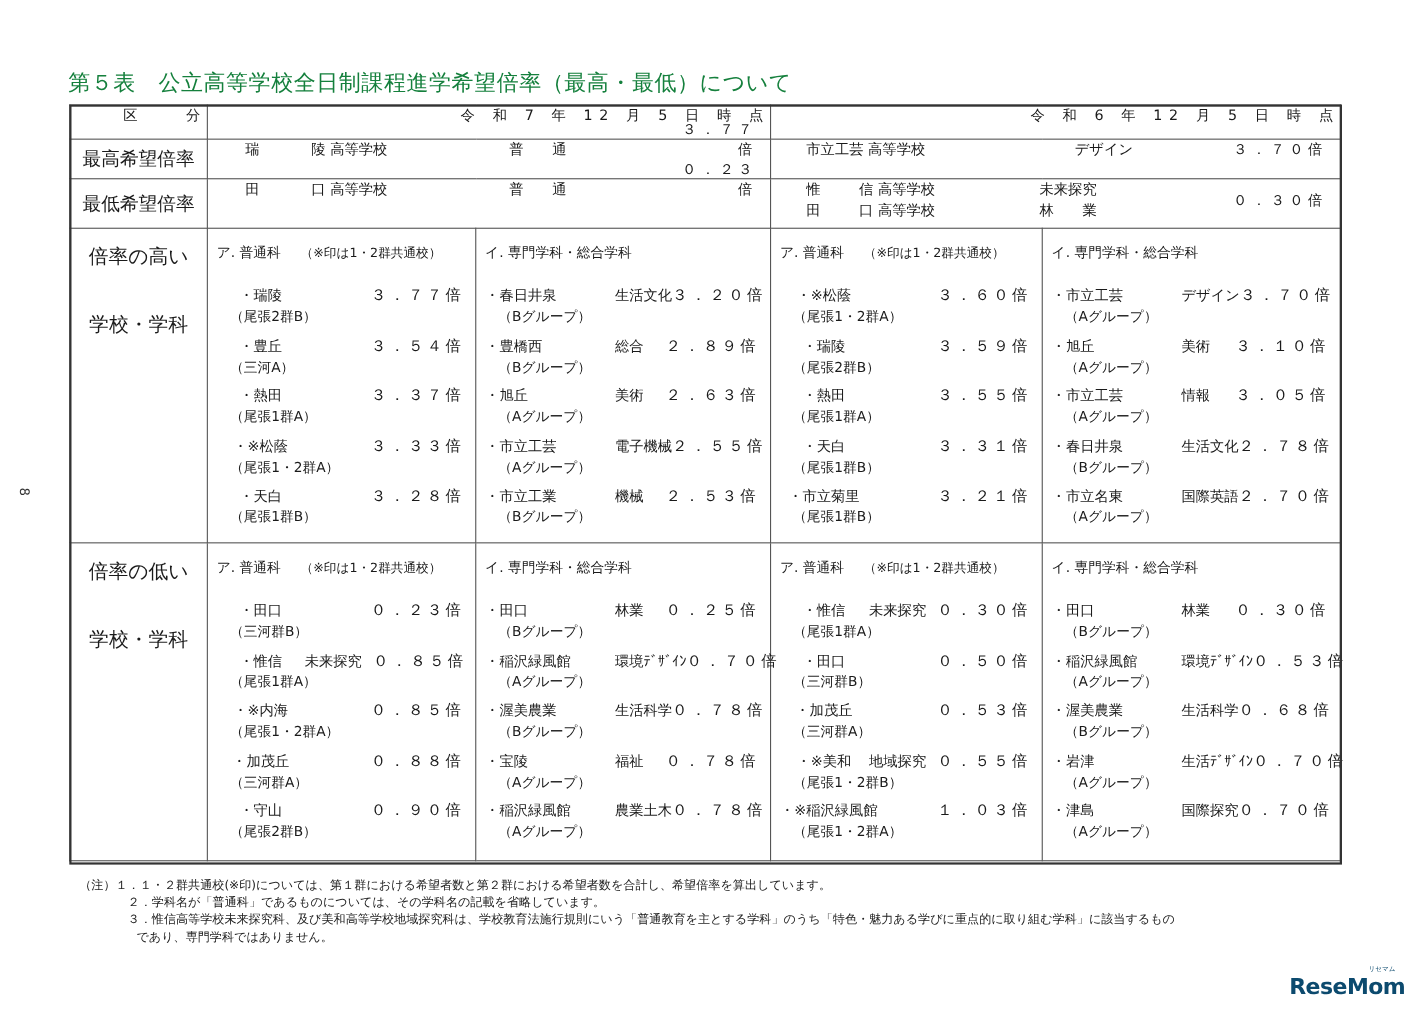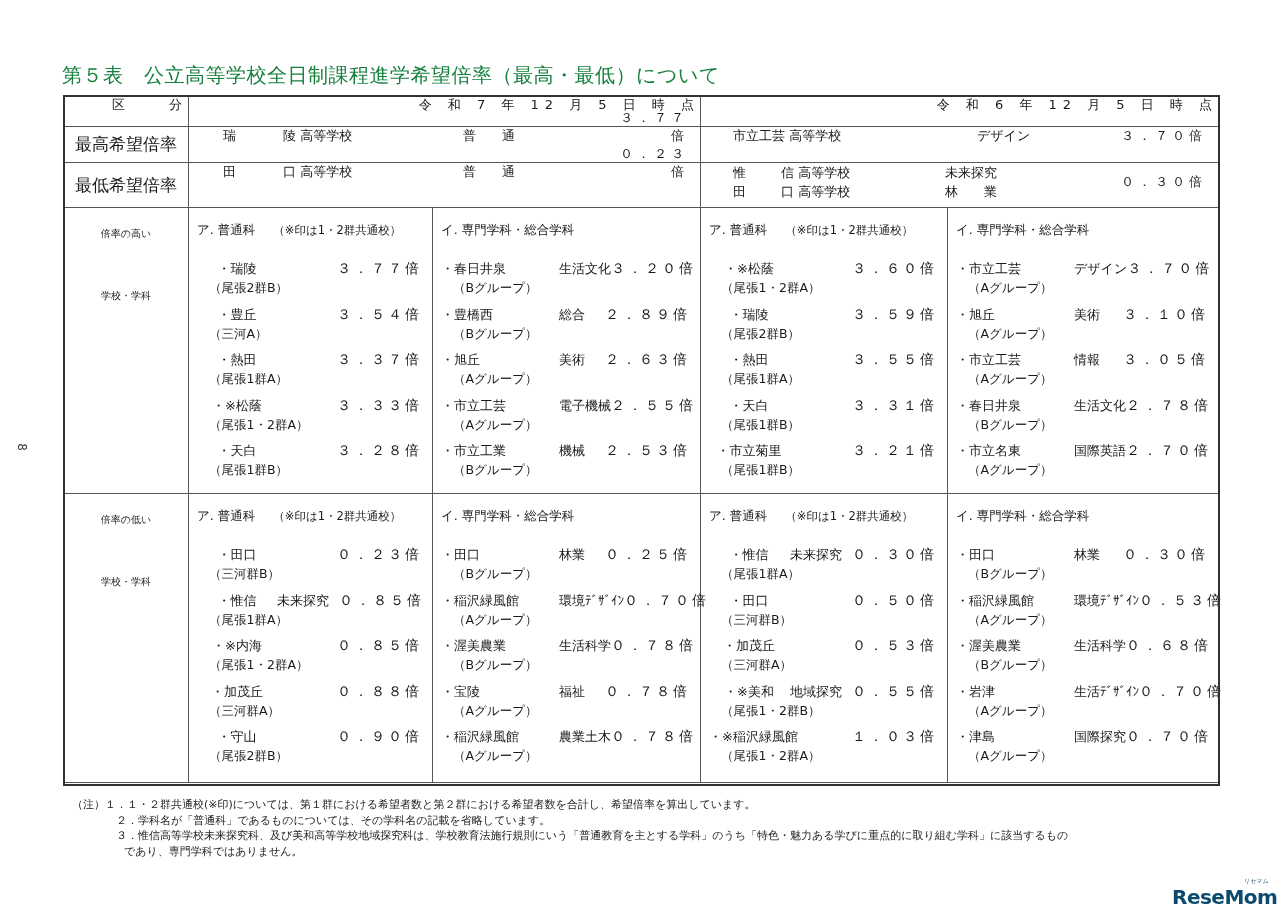--- a/index.html
+++ b/index.html
@@ -29,21 +29,21 @@
   .hdr td { height: 30px; vertical-align: middle; text-align: right; letter-spacing: 6px; }
   .sumrow td { vertical-align: middle; }
   .label-cell { text-align: center; vertical-align: middle !important; font-size: 17px; }
   .sum-line { display: flex; align-items: flex-end; height: 18px; }
   .sum-school { width: 200px; padding-left: 34px; }
   .sum-school .s1 { display: inline-block; width: 60px; letter-spacing: 0; }
   .sum-dept { width: 150px; text-align: left; }
   .sum-rate { flex: 1; text-align: right; padding-right: 12px; letter-spacing: 4px; }
   .sum-right .sum-school { padding-left: 32px; width: 250px; }
   .sum-right .sum-dept { width: 130px; }
-  .cat-label { text-align: center; padding-top: 16px !important; line-height: 20px; font-size: 10px; }
+  .cat-label { text-align: center; padding-top: 16px !important; line-height: 20px; font-size: 18px; }
   .cat-label .l2 { margin-top: 42px; display: block; }
   .sec-head { padding: 14px 0 0 8px; font-size: 12.5px; height: 22px; white-space: nowrap; }
   .sec-head .note { margin-left: 18px; font-size: 11.5px; }
   .entries { padding: 14px 10px 4px 8px; }
   .entry { height: 45.5px; }
   .entry .row1 { display: flex; height: 22px; align-items: center; }
   .entry .school { flex: 0 0 auto; width: 118px; white-space: nowrap; }
   .entry .dept { flex: 1; white-space: nowrap; }
   .entry .rate { text-align: right; white-space: nowrap; letter-spacing: 3px; font-size: 14px; }
   .entry .row2 { height: 20px; padding-left: 12px; font-size: 12.5px; }

